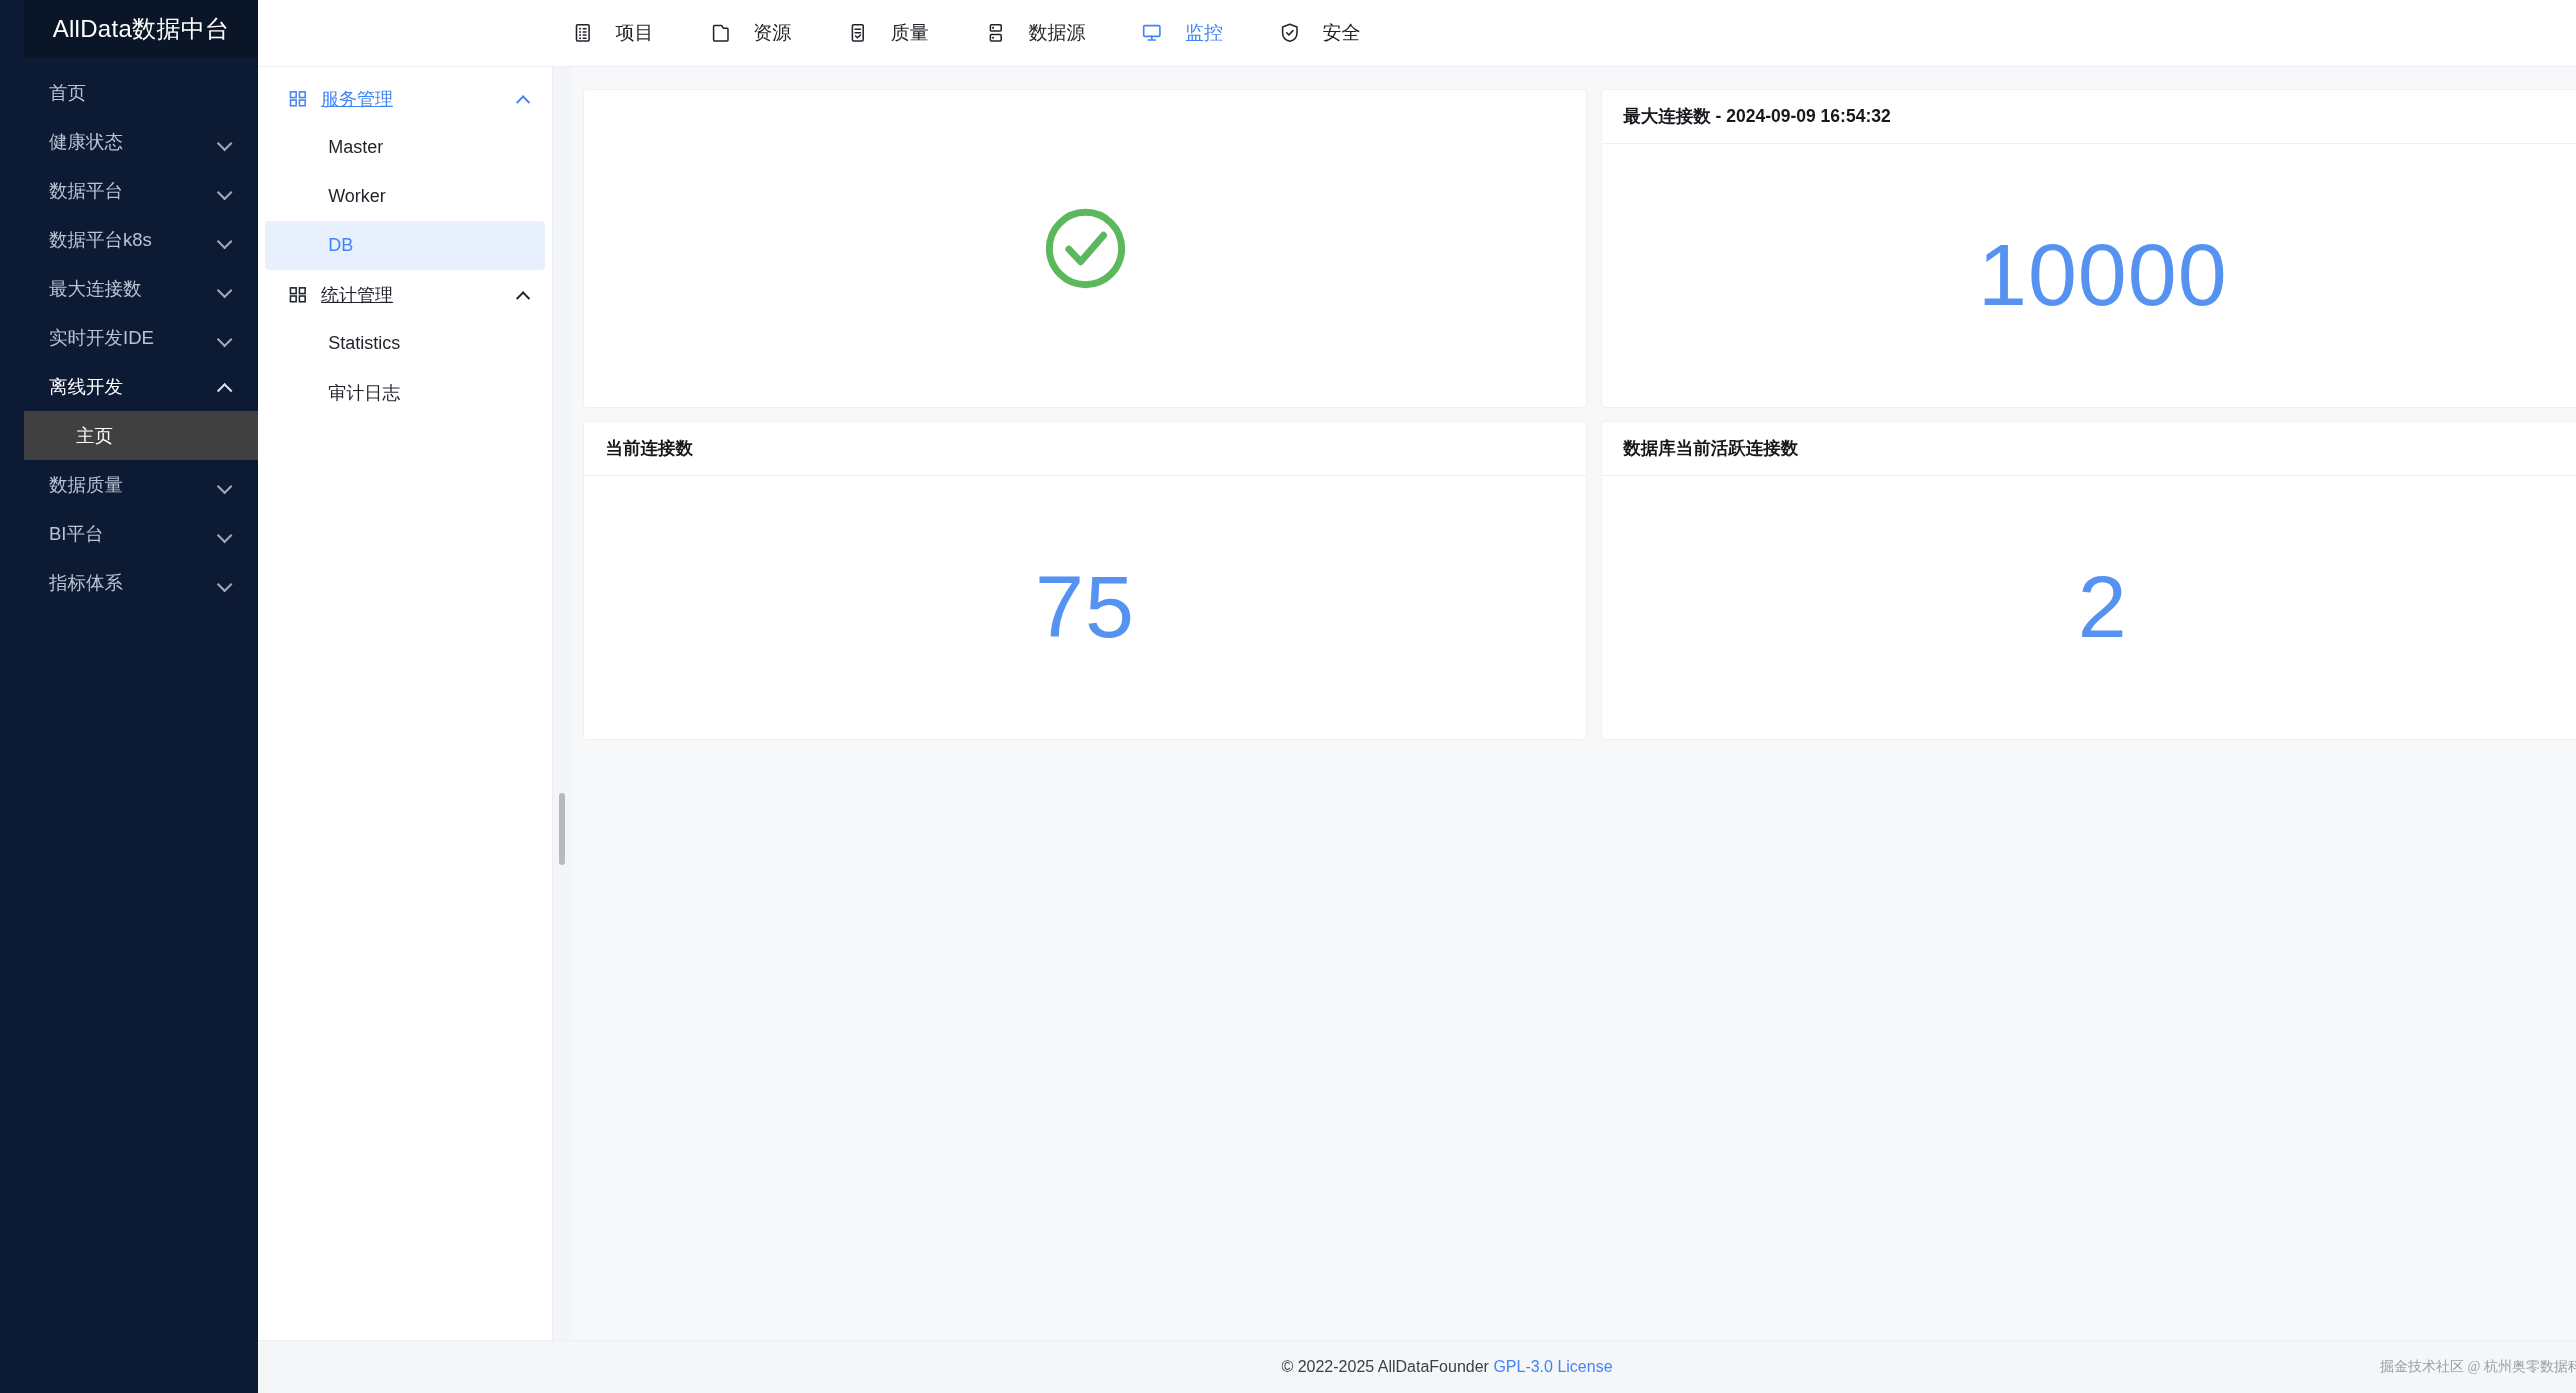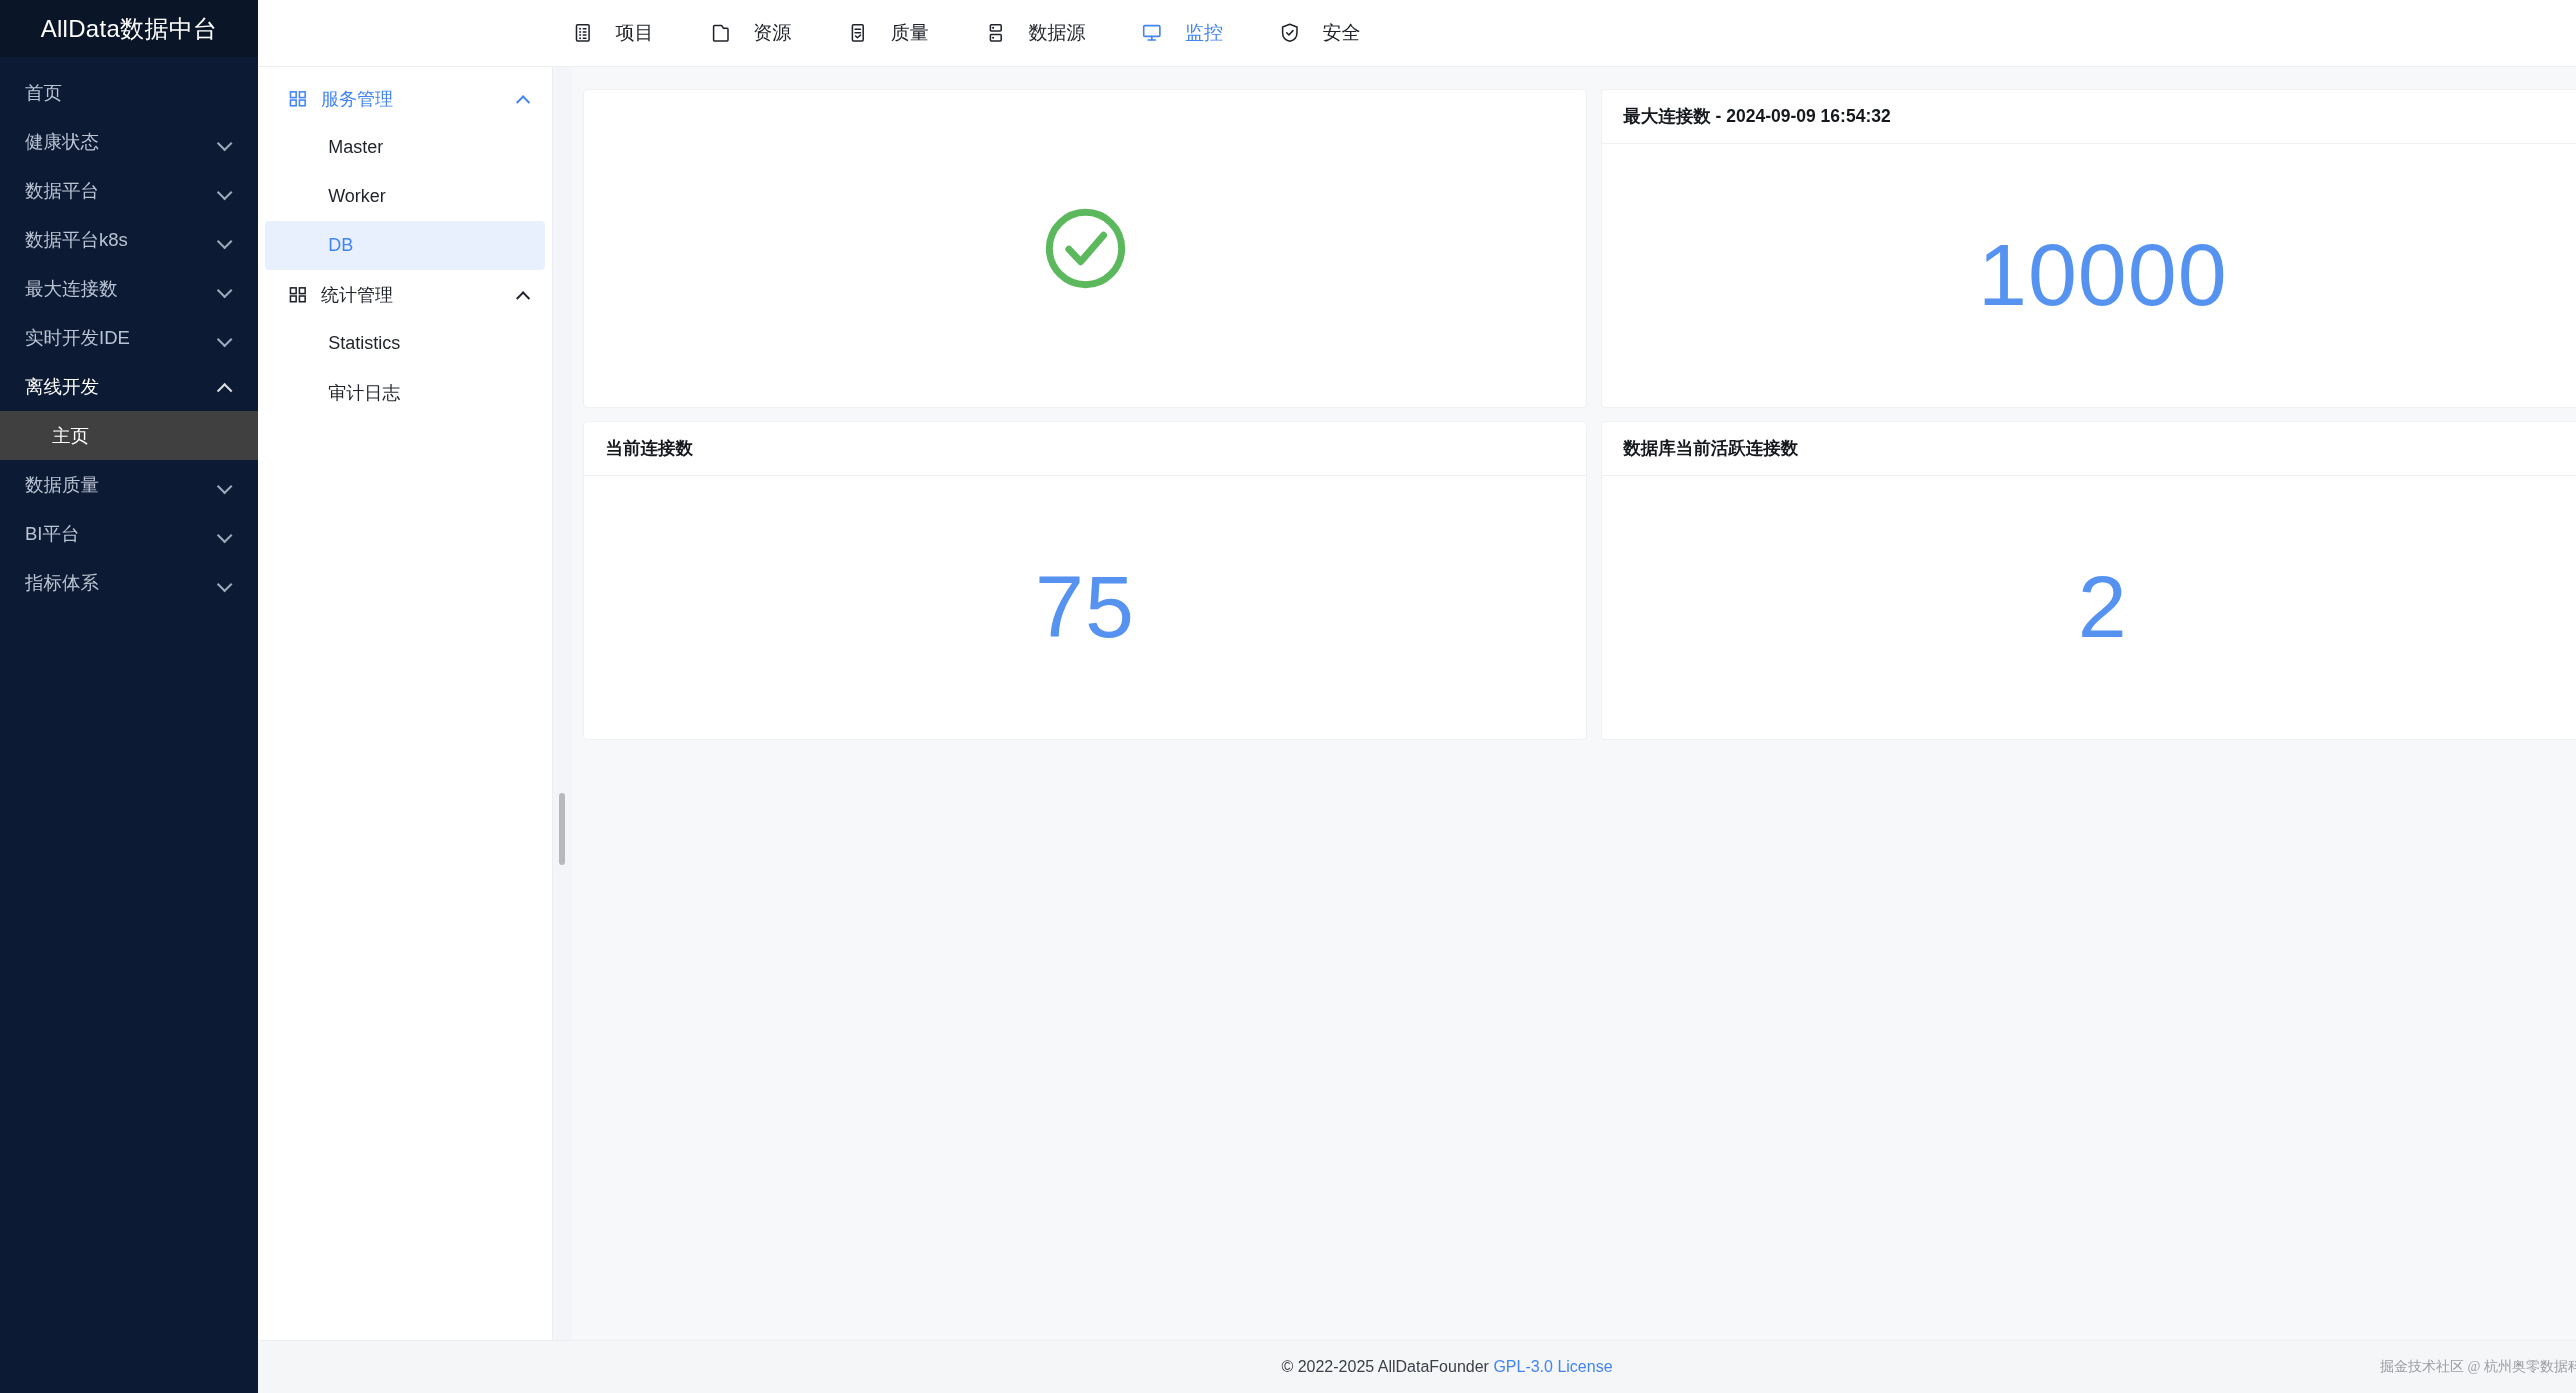--- a/index.html
+++ b/index.html
@@ -11,20 +11,21 @@
     overflow: hidden;
   }
   .app { display: flex; width: 2636px; height: 1393px; }
 
   
   .sidebar {
     width: 258px; flex: 0 0 258px; height: 1393px;
     background: #0d1a33;
     display: flex; flex-direction: column;
     overflow: hidden;
+    padding-left: 24px;
   }
   .sidebar-logo {
     height: 57px; flex: 0 0 57px;
     display: flex; align-items: center; justify-content: center;
     background: #0a1527;
     color: #ffffff;
     font-size: 24px;
     letter-spacing: 0.3px;
   }
   .sidebar-menu { padding-top: 11.3px; }
@@ -96,21 +97,21 @@
     position: relative;
   }
   .sub-group {
     height: 49px; display: flex; align-items: center;
     padding: 0 20.6px 0 30px; gap: 13.4px;
     font-size: 18px; color: #1f2329; cursor: pointer;
   }
   .sub-group.active { color: #4284f5; }
   .sub-group .gicon { width: 19.6px; height: 19.6px; flex: 0 0 19.6px; }
   .sub-group .gicon svg { width: 19.6px; height: 19.6px; display: block; }
-  .sub-group .glabel { flex: 1 1 auto; }
+  .sub-group .glabel { flex: 1 1 auto; text-decoration: underline; }
   .sub-group .gchev { width: 15.5px; height: 15.5px; flex: 0 0 15.5px; position: relative; }
   .sub-group .gchev::before {
     content: ""; position: absolute; left: 2.1px; top: 6.2px;
     width: 8.2px; height: 8.2px;
     border-right: 2.1px solid currentColor; border-bottom: 2.1px solid currentColor;
     transform: rotate(-135deg);
   }
   .sub-item {
     height: 49px; display: flex; align-items: center;
     padding-left: 63px;

